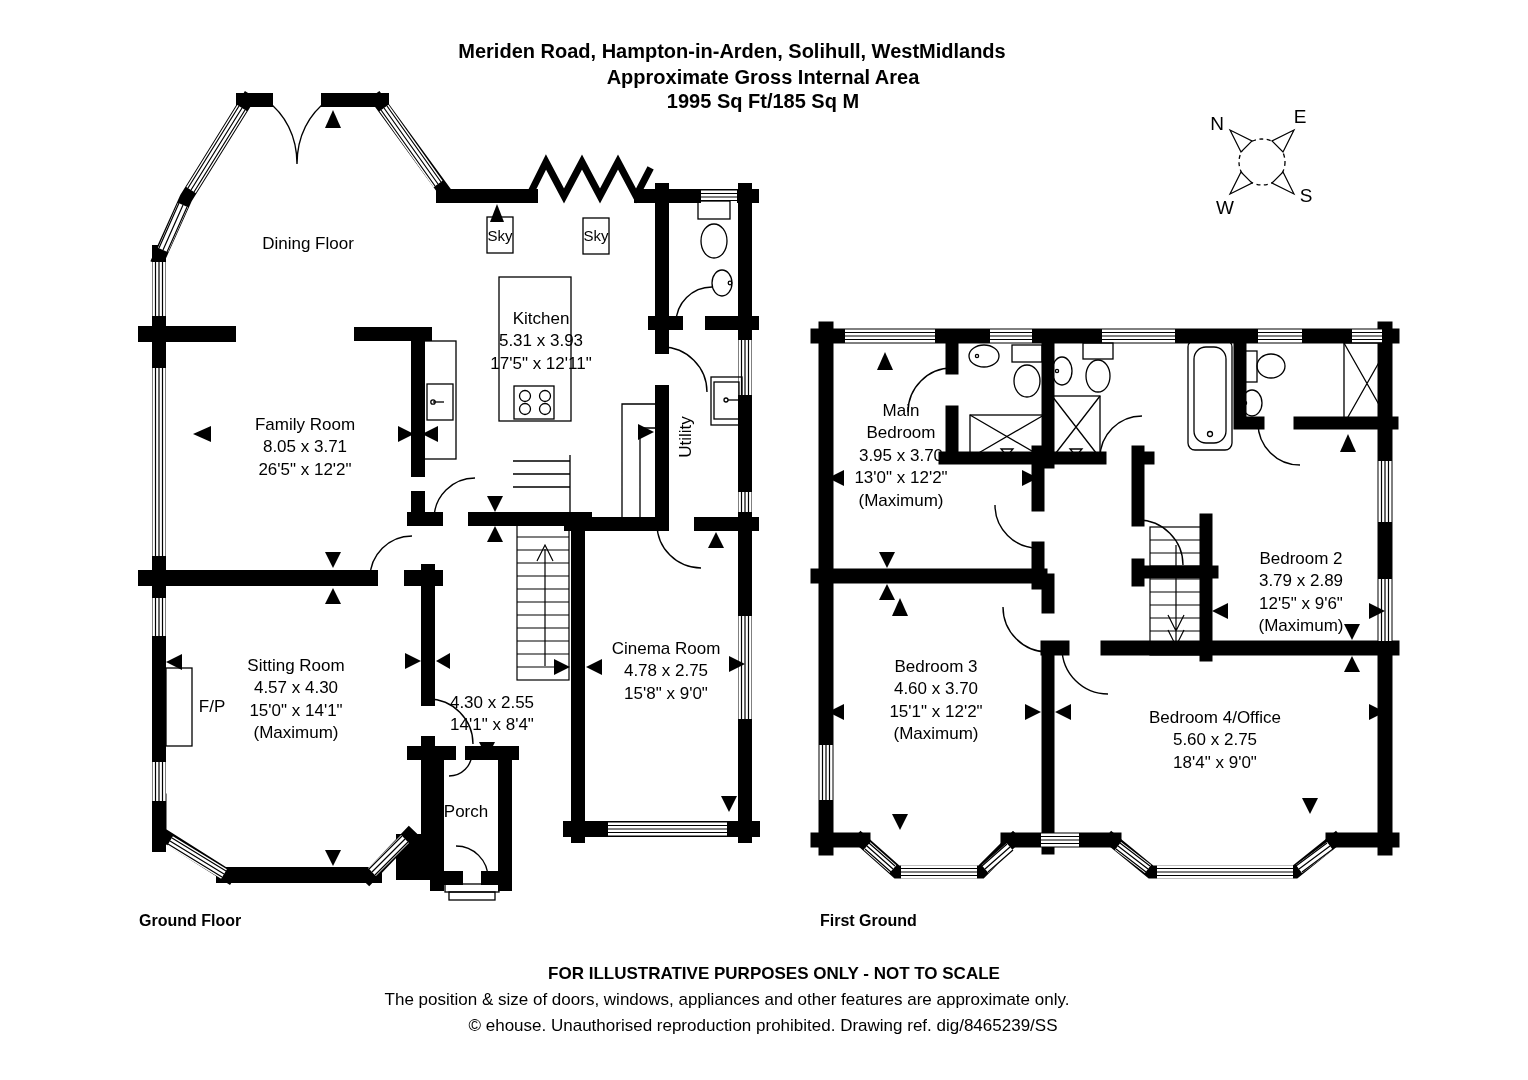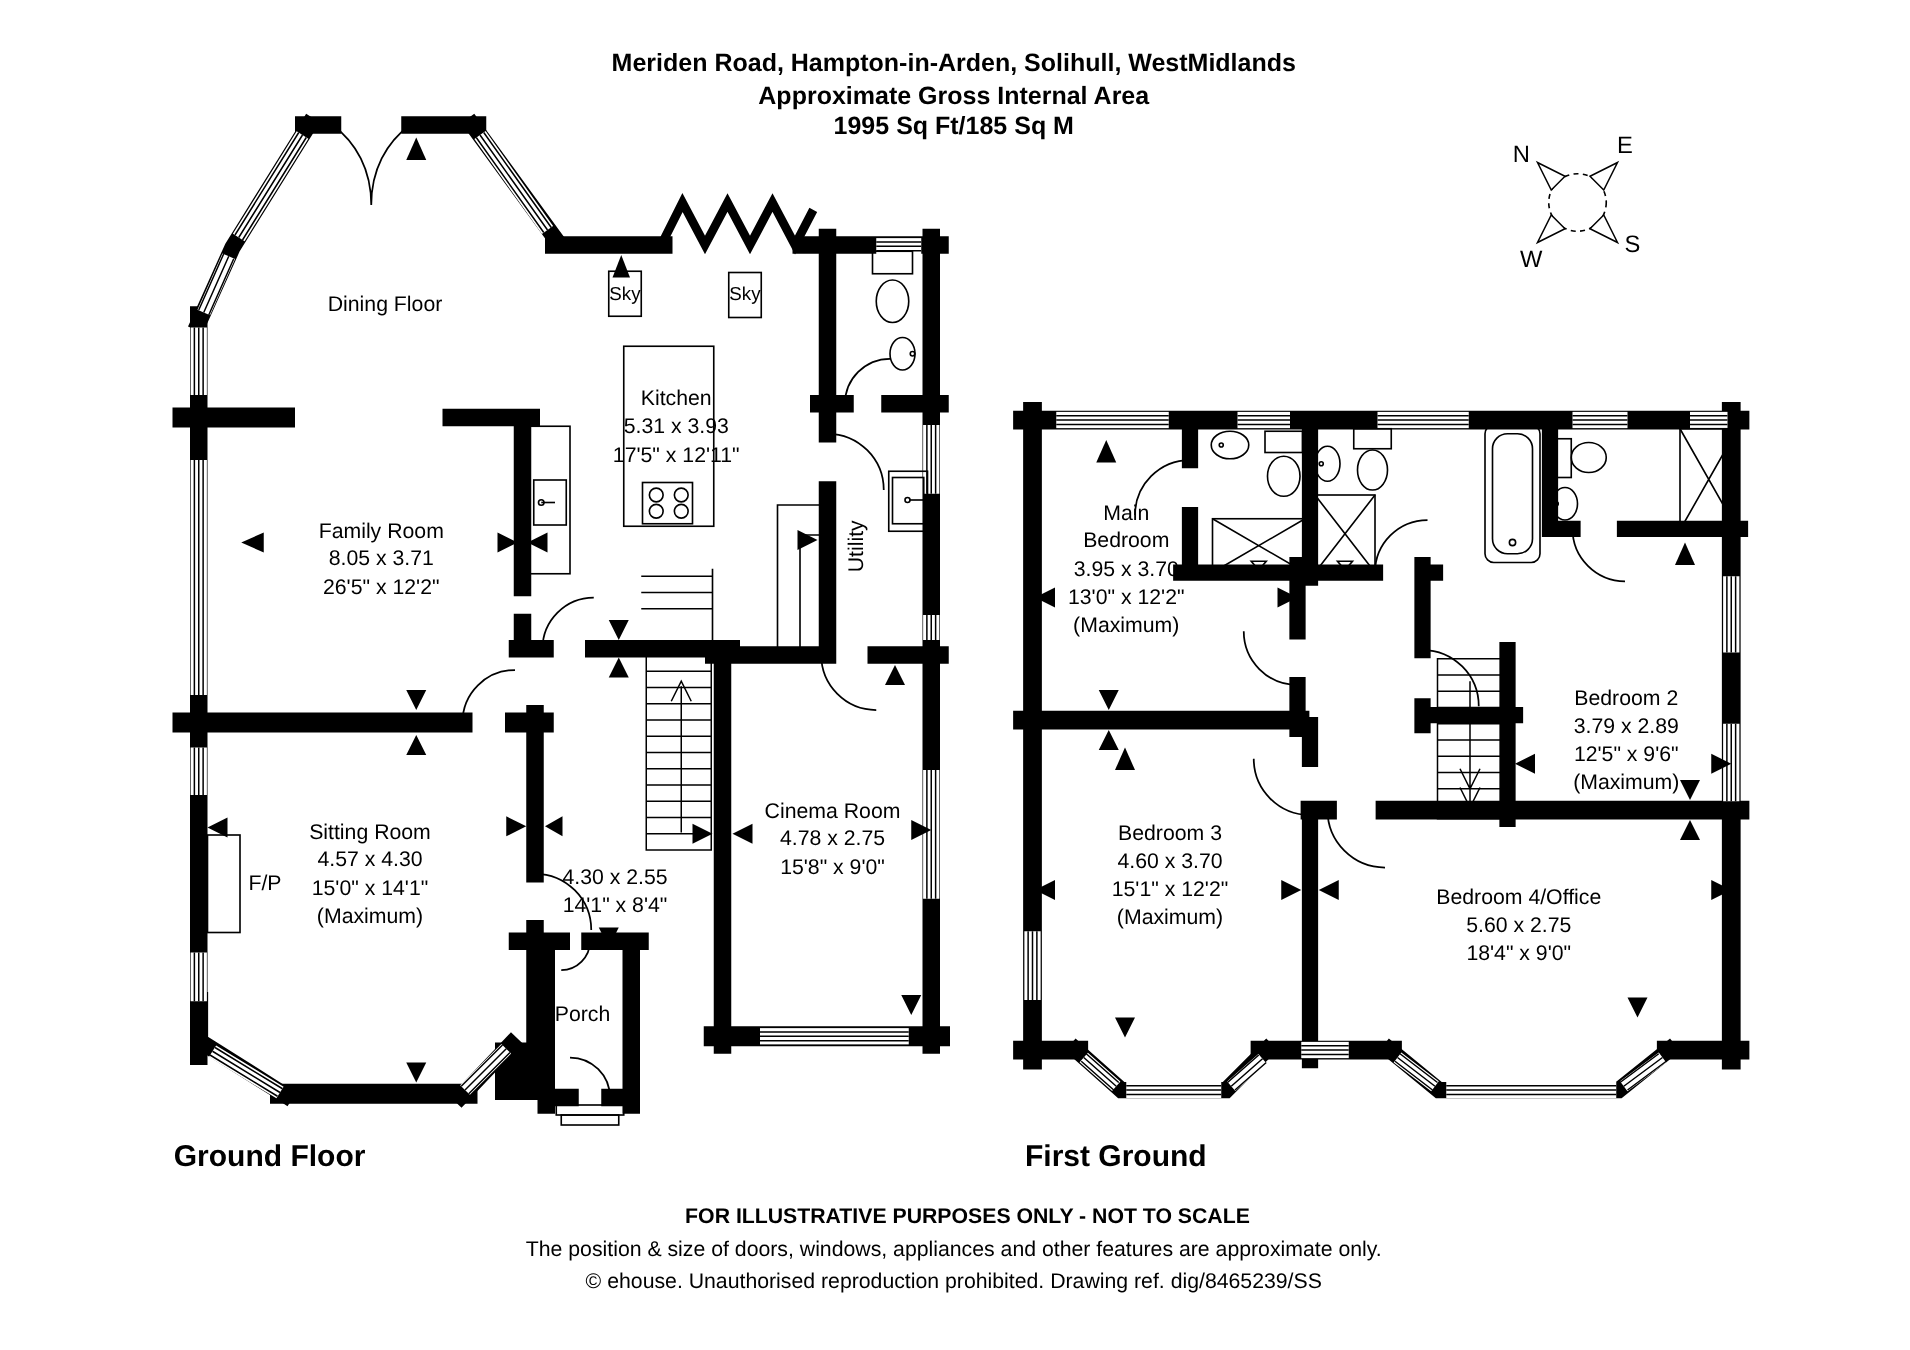--- a/index.html
+++ b/index.html
@@ -6,21 +6,21 @@
   #canvas{position:relative;width:1528px;height:1080px;background:#fff;overflow:hidden;
           font-family:"Liberation Sans",sans-serif;color:#000}
   #plan-svg{position:absolute;left:0;top:0}
   .lbl{position:absolute;transform:translate(-50%,-50%);text-align:center;
        font-size:17px;line-height:1.32;white-space:pre-line;color:#000}
   .lbl.small{font-size:15px}
   .lbl.rot{transform:translate(-50%,-50%) rotate(-90deg)}
   .lbl.title1{font-size:20px;font-weight:bold}
   .lbl.title2{font-size:20px;font-weight:bold}
   .lbl.foot1{font-weight:bold}
-  .floor-lbl{position:absolute;font-size:24px;font-weight:bold;white-space:nowrap}
+  .floor-lbl{position:absolute;font-size:16px;font-weight:bold;white-space:nowrap}
   .lbl.compass-letter{font-size:19px}
 </style>
 </head>
 <body>
 
 <div id="canvas">
 
 <svg id="plan-svg" width="1528" height="1080" viewBox="0 0 1528 1080">
 
   <g>
@@ -264,21 +264,21 @@
     <circle cx="1262" cy="162" r="23" fill="none" stroke="#000" stroke-width="1.3" stroke-dasharray="4 3.5"></circle>
     <g fill="#fff" stroke="#000" stroke-width="1.2">
       <polygon points="1230,130 1241,152 1252,141"></polygon>
       <polygon points="1294,130 1272,141 1283,152"></polygon>
       <polygon points="1294,194 1283,172 1272,183"></polygon>
       <polygon points="1230,194 1252,183 1241,172"></polygon>
     </g>
   </g>
 </svg>
 
-<div class="lbl title1" style="left:763px;top:51px">Meriden Road, Hampton-in-Arden, Solihull, WestMidlands</div>
+<div class="lbl title1" style="left:732px;top:51px">Meriden Road, Hampton-in-Arden, Solihull, WestMidlands</div>
 <div class="lbl title2" style="left:763px;top:77px">Approximate Gross Internal Area</div>
 <div class="lbl title2" style="left:763px;top:101px">1995 Sq Ft/185 Sq M</div>
 
 <div class="lbl compass-letter" style="left:1217px;top:124px">N</div>
 <div class="lbl compass-letter" style="left:1300px;top:117px">E</div>
 <div class="lbl compass-letter" style="left:1306px;top:196px">S</div>
 <div class="lbl compass-letter" style="left:1225px;top:208px">W</div>
 
 <div class="lbl" style="left:308px;top:244px">Dining Floor</div>
 <div class="lbl" style="left:305px;top:448px">Family Room
@@ -316,16 +316,16 @@
 15'1" x 12'2"
 (Maximum)</div>
 <div class="lbl" style="left:1215px;top:741px">Bedroom 4/Office
 5.60 x 2.75
 18'4" x 9'0"</div>
 
 <div class="floor-lbl" style="left:139px;top:912px">Ground Floor</div>
 <div class="floor-lbl" style="left:820px;top:912px">First Ground</div>
 
 <div class="lbl foot1" style="left:774px;top:974px">FOR ILLUSTRATIVE PURPOSES ONLY - NOT TO SCALE</div>
-<div class="lbl" style="left:763px;top:1000px">The position &amp; size of doors, windows, appliances and other features are approximate only.</div>
+<div class="lbl" style="left:727px;top:1000px">The position &amp; size of doors, windows, appliances and other features are approximate only.</div>
 <div class="lbl" style="left:763px;top:1026px">© ehouse. Unauthorised reproduction prohibited. Drawing ref. dig/8465239/SS</div>
 
 </div>
 
 </body></html>

